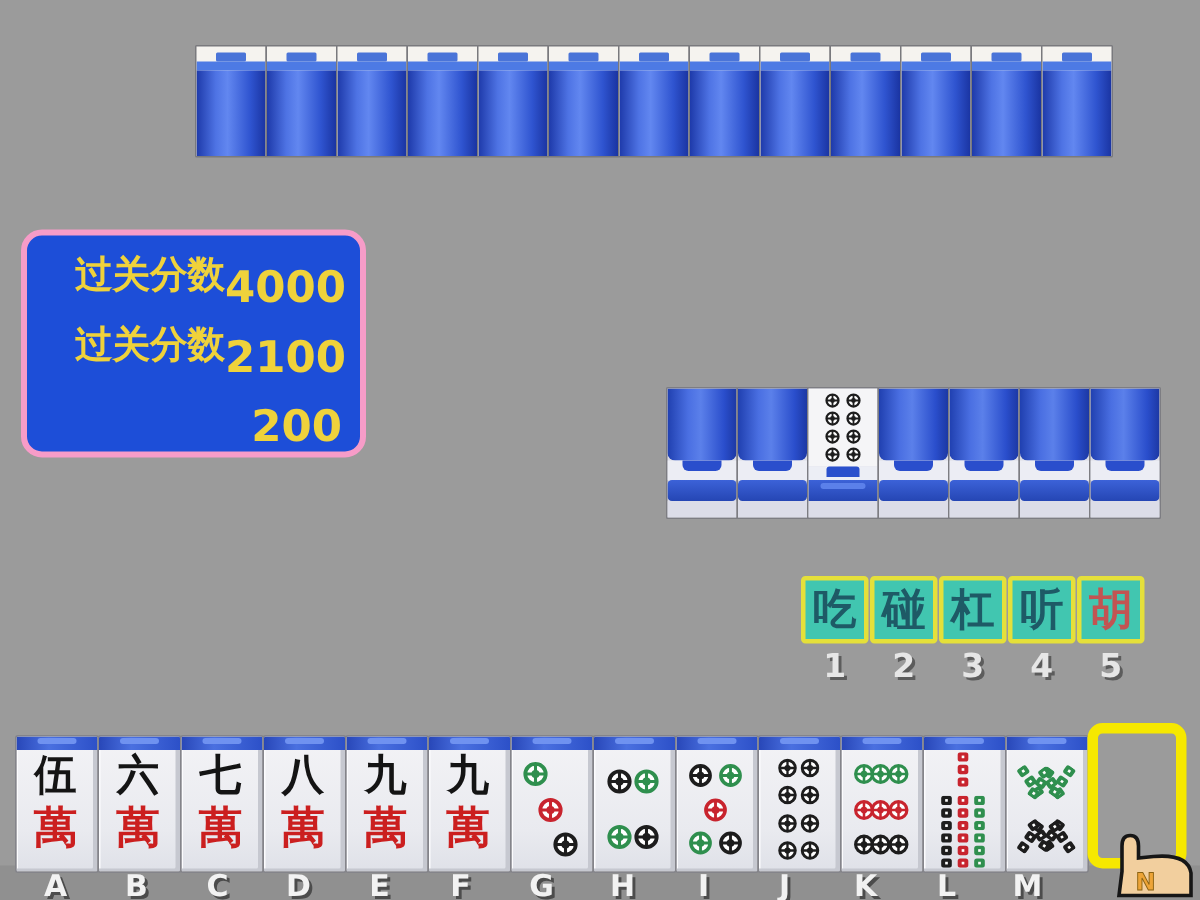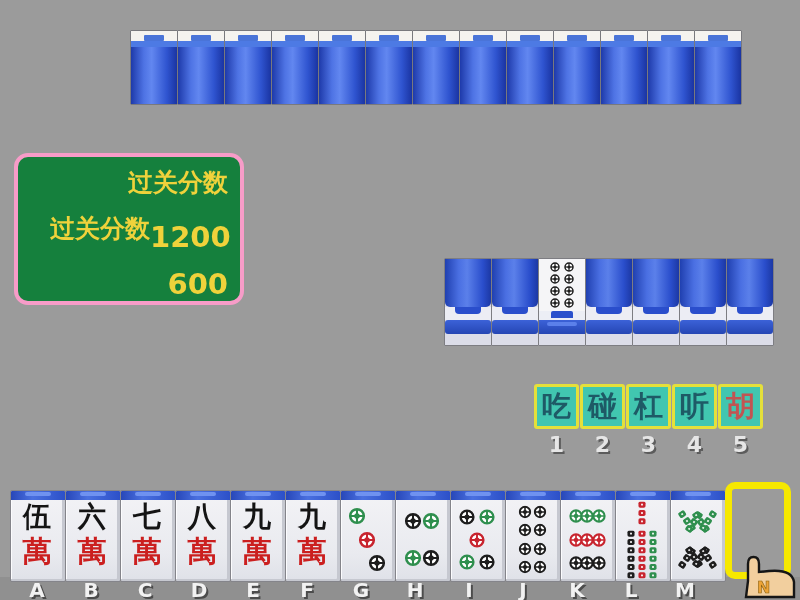--- a/index.html
+++ b/index.html
@@ -11,21 +11,21 @@
   .tile-back-stand{width:46px;height:73px;background:#f5f3ef;border:1px solid #79797d;
     margin-right:-1px;position:relative;overflow:hidden;border-radius:1px;}
   .tbs-tab{position:absolute;top:4px;left:50%;transform:translateX(-50%);width:20px;height:6px;
     background:#4a74d8;border-radius:1px;}
   .tbs-band{position:absolute;top:10px;left:0;right:0;height:6px;background:#4d7ae4;}
   .tbs-body{position:absolute;top:16px;left:0;right:0;bottom:0;
     background:linear-gradient(90deg,#1e3aaa 0%,#4e73e4 28%,#6287f0 45%,#2f54d0 78%,#1a34a2 100%);}
 
   
   .score-panel{position:absolute;left:14px;top:153px;width:230px;height:152px;box-sizing:border-box;
-    background:#15803d;border:4px solid #f79cc8;border-radius:14px;
+    background:#1d4ed8;border:4px solid #f79cc8;border-radius:14px;
     padding:12px 12px 10px 10px;display:flex;flex-direction:column;justify-content:space-between;}
   .sp-row{display:flex;justify-content:flex-end;align-items:flex-start;}
   .sp-label{width:120px;text-align:right;color:#efd23b;font-size:25px;font-weight:bold;line-height:1.1;}
   .sp-value{width:78px;text-align:right;color:#efd23b;font-size:29px;font-weight:bold;line-height:1.0;
     transform:translateY(8px);}
 
   
   .meld-row{position:absolute;left:444px;top:258px;display:flex;}
   .meld-tile{width:46px;height:86px;position:relative;margin-right:-1px;border:1px solid #7d7d82;
     border-radius:1px;overflow:hidden;background:#dcdde6;}
@@ -155,27 +155,28 @@
       <div class="tile-back-stand">
         <div class="tbs-tab"></div>
         <div class="tbs-band"></div>
         <div class="tbs-body"></div>
       </div>
     </div>
 
   <div class="score-panel">
     <div class="sp-row">
       <div class="sp-label">过关分数</div>
+      <div class="sp-value">4000</div>
     </div>
     <div class="sp-row">
       <div class="sp-label">过关分数</div>
-      <div class="sp-value">1200</div>
+      <div class="sp-value">2100</div>
     </div>
     <div class="sp-row">
-      <div class="sp-value">600</div>
+      <div class="sp-value">200</div>
     </div>
   </div>
 
   <div class="meld-row">
       <div class="meld-tile">
         <div class="mb-body"></div>
         <div class="mb-band-white"></div>
         <div class="mb-bump"></div>
         <div class="mb-band-blue"></div>
         <div class="mb-band-bot"></div>

